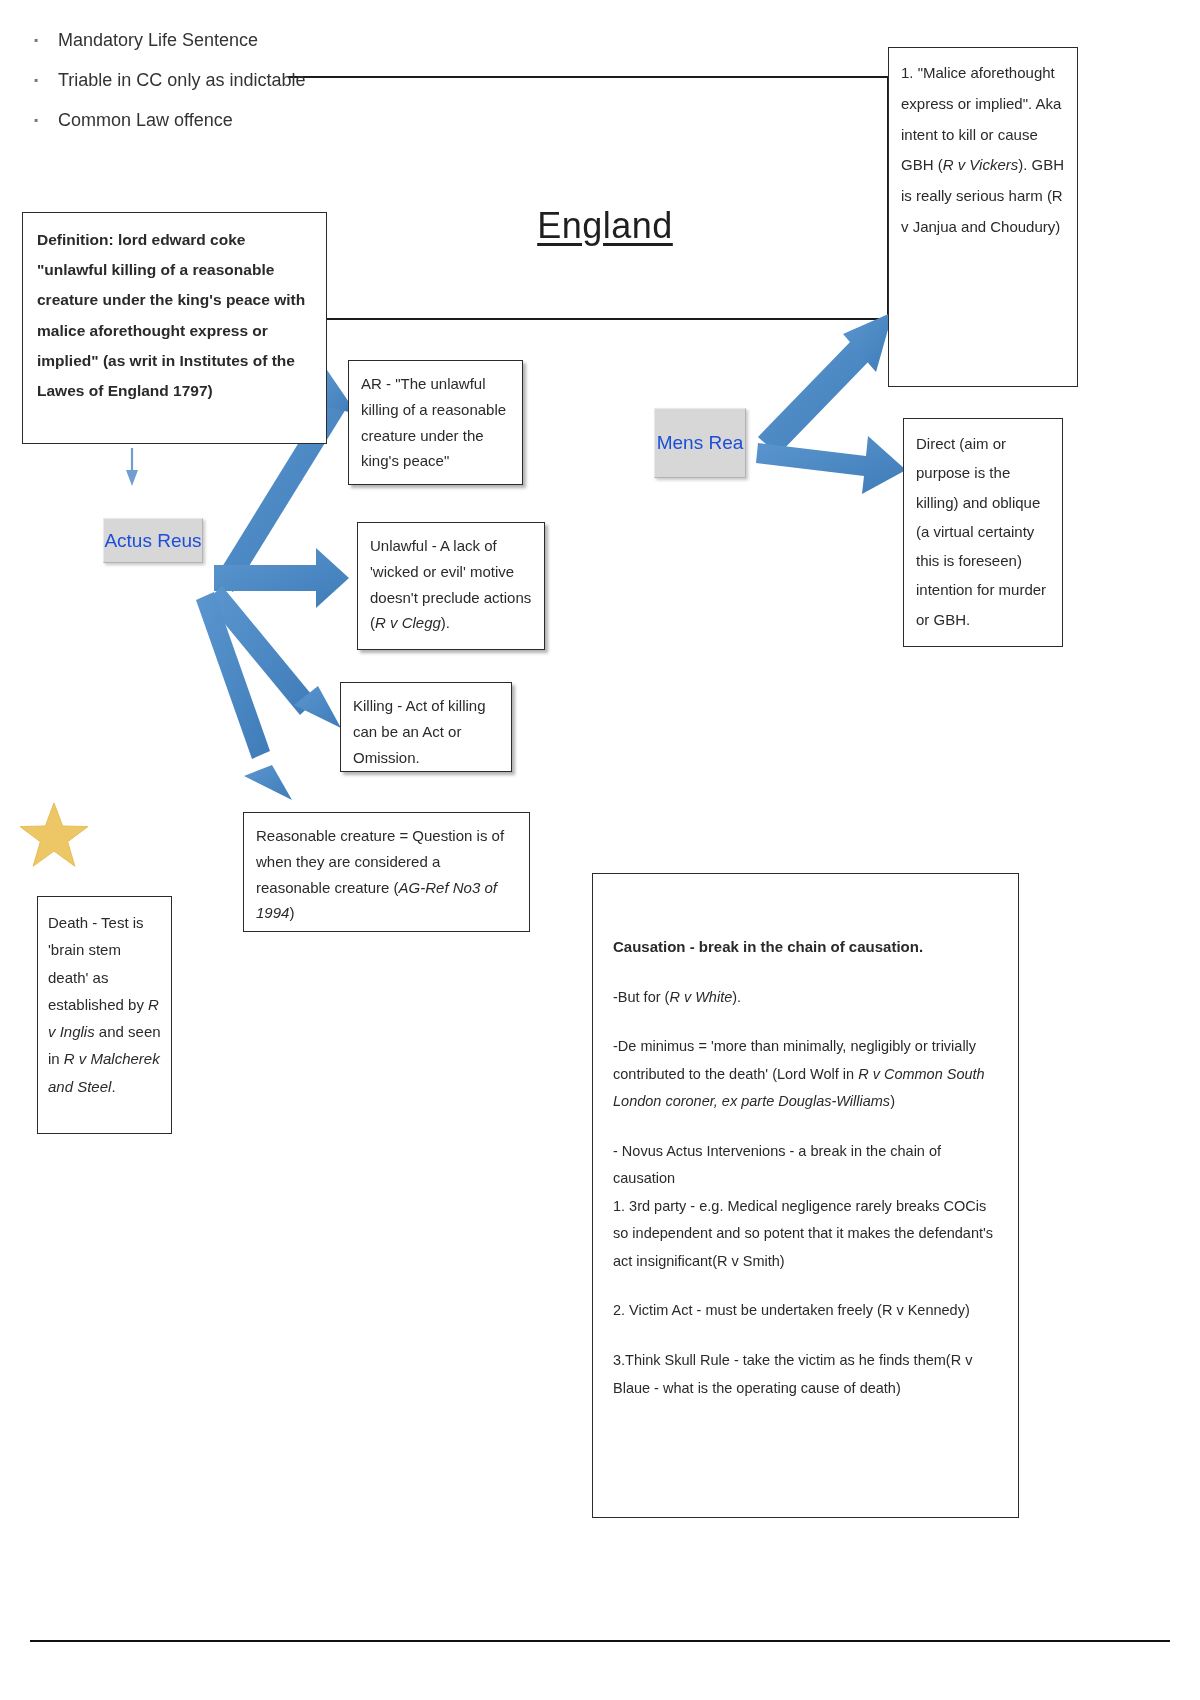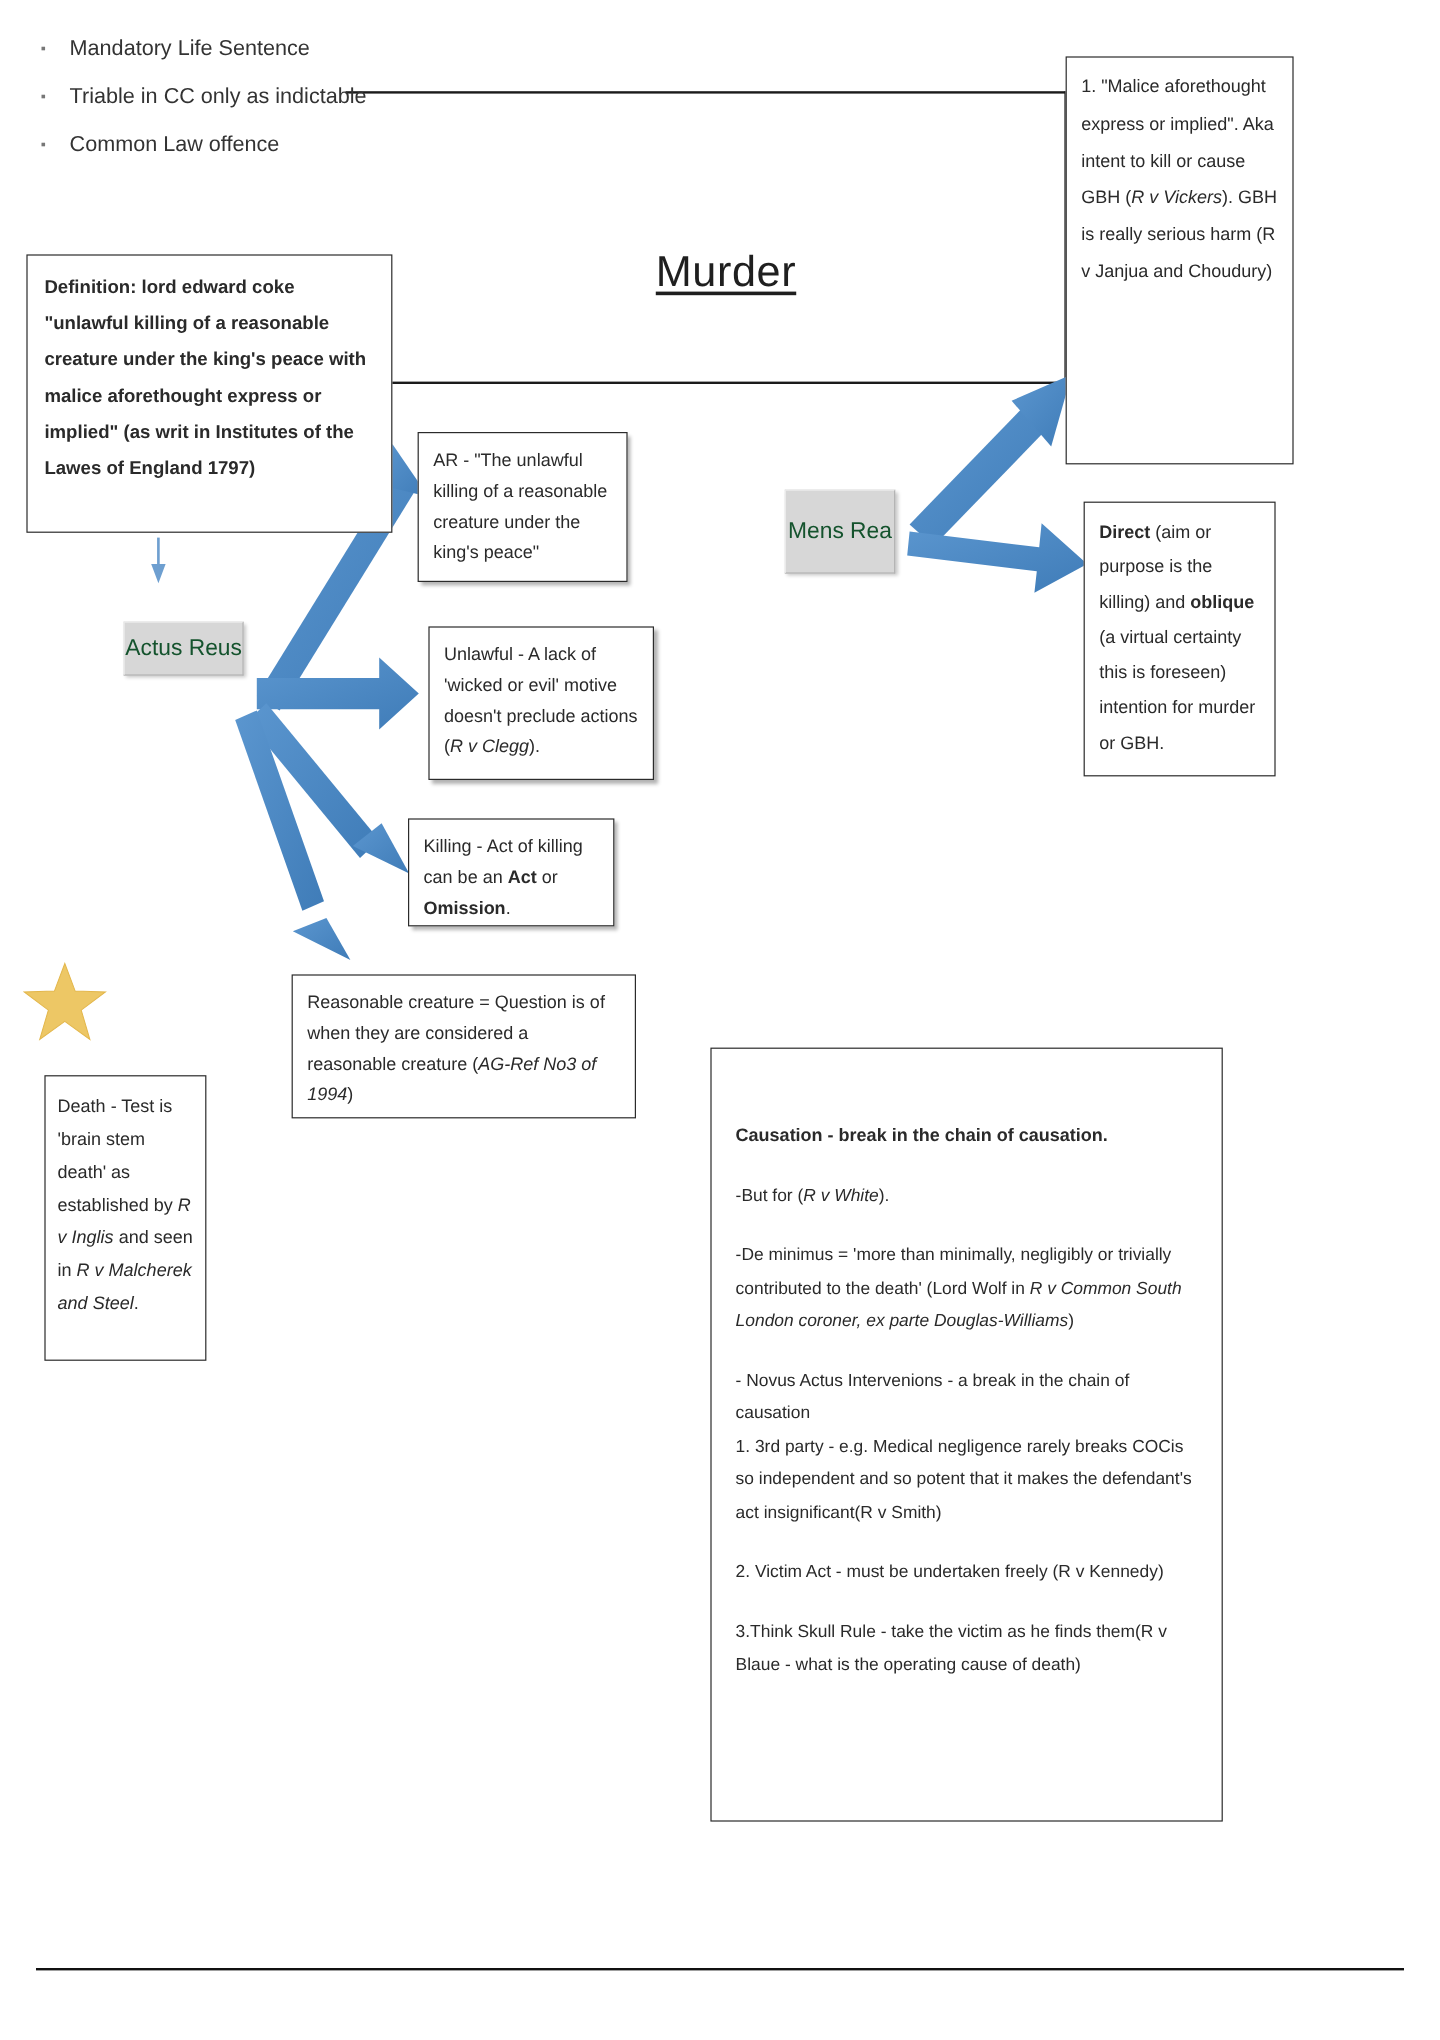--- a/index.html
+++ b/index.html
@@ -19,21 +19,21 @@
     position:absolute;
     border:1.5px solid #2b2b2b;
     background:#ffffff;
     padding:10px 12px;
     line-height:1.72;
     font-size:15px;
     color:#2a2a2a;
     z-index:5;
   }
   .box p { margin:0; }
-  .box b { font-weight:bold; }
+  .box b { font-weight:normal; }
   .box i { font-style:italic; }
 
   
   #bullets { position:absolute; left:30px; top:28px; width:360px; z-index:6; }
   .bullet-row { display:flex; align-items:flex-start; margin-bottom:16px; }
   .bullet-dot {
     width:12px; flex:0 0 12px; color:#777; font-size:12px;
     line-height:24px; text-align:center;
   }
   .bullet-text { font-size:18px; color:#333; line-height:24px; padding-left:16px; }
@@ -46,21 +46,21 @@
     letter-spacing:0.5px; z-index:6;
   }
 
   
   .node {
     position:absolute;
     background:#d7d7d7;
     border:1px solid #b4b4b4;
     border-top-color:#eaeaea; border-left-color:#eaeaea;
     display:flex; align-items:center; justify-content:center;
-    font-size:19px; color:#14532d;
+    font-size:19px; color:#1d4ed8;
     box-shadow:2px 2px 3px rgba(0,0,0,0.22);
     z-index:8;
   }
 
   
   .shadow { box-shadow:3px 3px 3px rgba(0,0,0,0.30); }
 
   
   .line { position:absolute; background:#1b1b1b; z-index:3; }
 
@@ -133,21 +133,21 @@
     <div class="bullet-row">
       <span class="bullet-dot">▪</span>
       <span class="bullet-text">Triable in CC only as indictable</span>
     </div>
     <div class="bullet-row">
       <span class="bullet-dot">▪</span>
       <span class="bullet-text">Common Law offence</span>
     </div>
   </div>
 
-  <div id="title">Murder</div>
+  <div id="title">England</div>
 
   <div class="box" style="left:22px; top:212px; width:305px; height:232px; font-weight:bold; font-size:15.5px; line-height:1.95; padding:12px 14px;">
     <p>Definition: lord edward coke "unlawful killing of a reasonable creature under the king's peace with malice aforethought express or implied" (as writ in Institutes of the Lawes of England 1797)</p>
   </div>
 
   <div class="node" style="left:103px; top:518px; width:100px; height:45px;">
     <span>Actus Reus</span>
   </div>
 
   <div class="node" style="left:654px; top:408px; width:92px; height:70px;">

